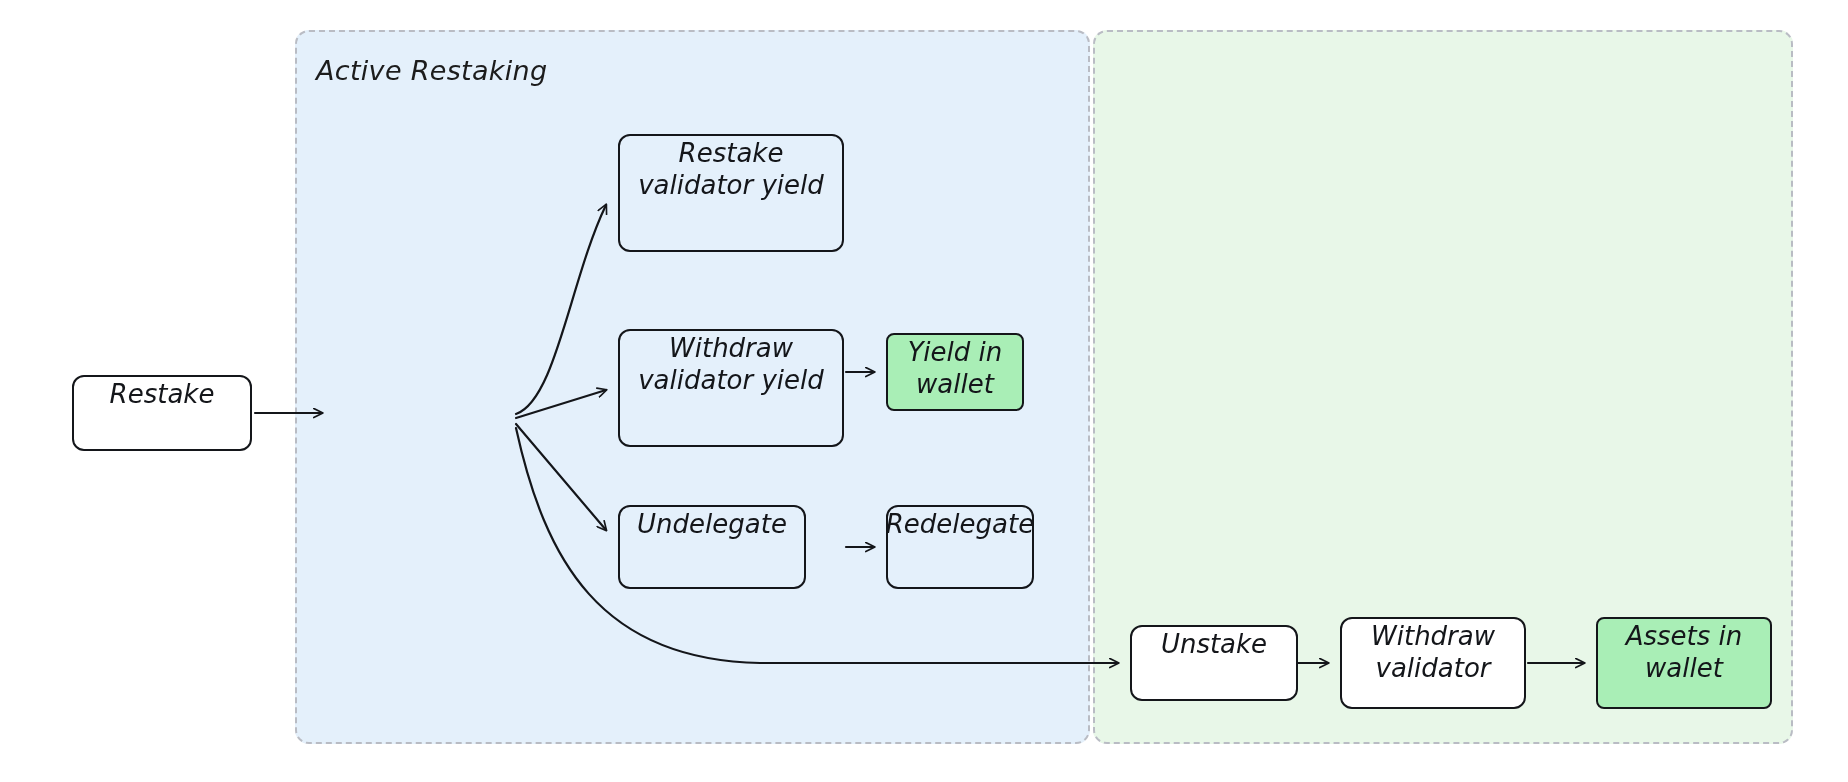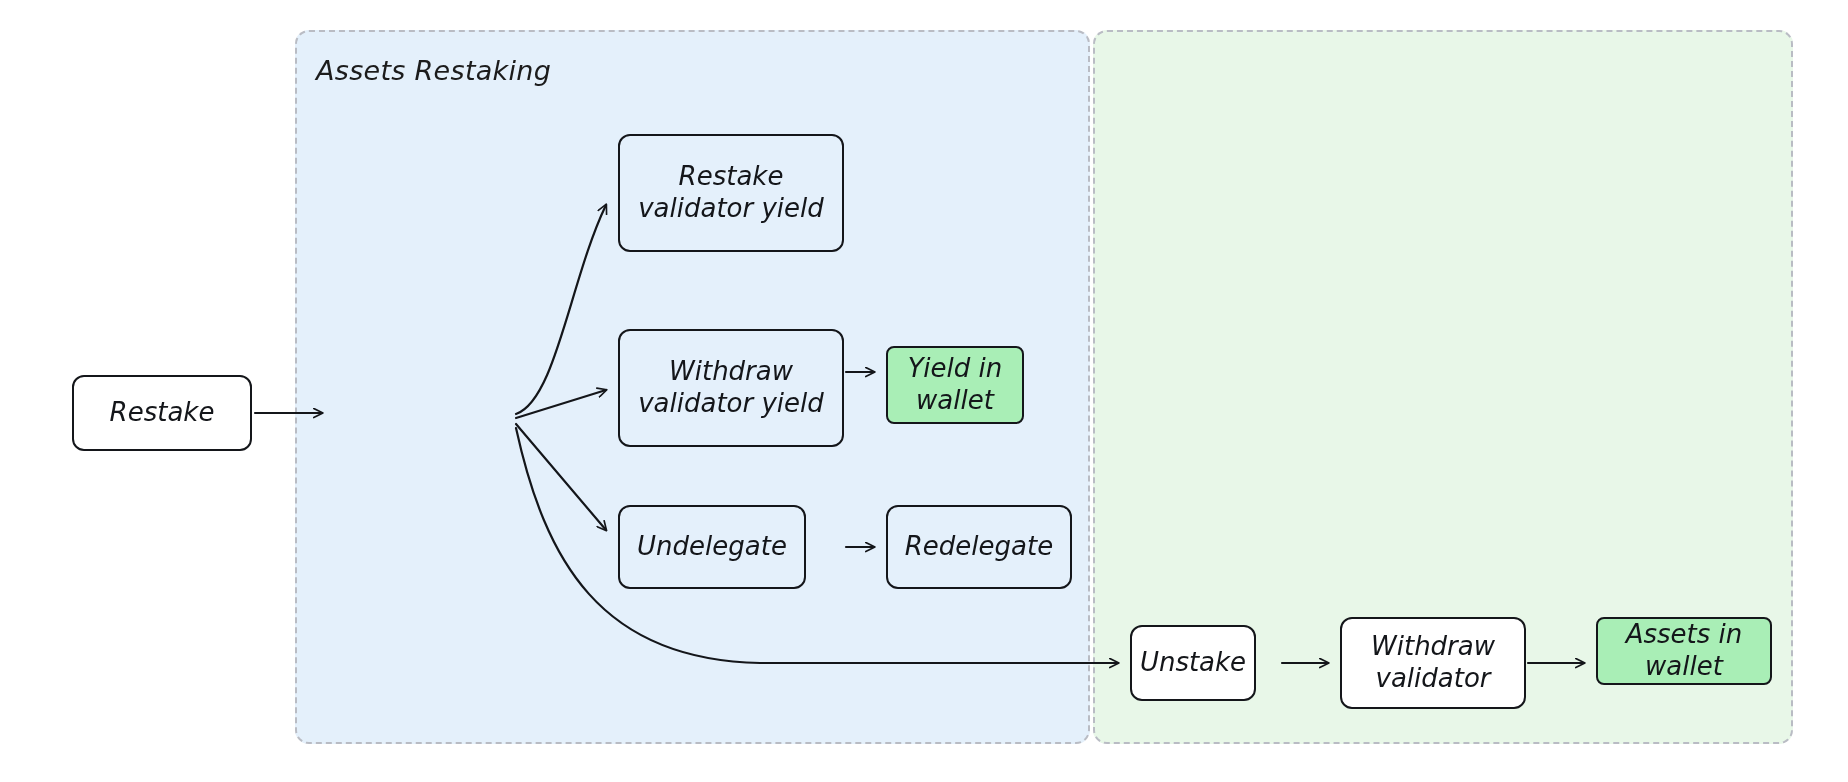--- a/index.html
+++ b/index.html
@@ -38,21 +38,20 @@
     font-size: 27px;
     font-style: italic;
     color: #1c1c1c;
     white-space: nowrap;
     letter-spacing: 0.3px;
   }
   .node {
     position: absolute;
     box-sizing: border-box;
     display: flex;
-    align-items: center;
     justify-content: center;
     text-align: center;
     border: 2.2px solid #14161a;
     color: #14161a;
     font-family: "DejaVu Sans", sans-serif;
     font-size: 26px;
     font-style: italic;
     line-height: 1.22;
     border-radius: 12px;
     padding: 2px 6px;
@@ -66,21 +65,21 @@
   }
 </style>
 </head>
 <body>
 
 <div id="canvas">
 
   <div class="cluster" id="cluster-active-restaking" style="left: 295px; top: 30px; width: 795px; height: 714px; background: rgb(228, 240, 251);"></div>
   <div class="cluster" id="cluster-exit-withdrawal" style="left: 1093px; top: 30px; width: 700px; height: 714px; background: rgb(232, 247, 232);"></div>
 
-  <div class="cluster-label" id="cluster-label-active-restaking" style="left: 316px; top: 55px;">Assets Restaking</div>
+  <div class="cluster-label" id="cluster-label-active-restaking" style="left: 316px; top: 55px;">Active Restaking</div>
 
   <svg id="edge-layer" viewBox="0 0 1848 782" xmlns="http://www.w3.org/2000/svg">
     <defs>
       <marker id="arrowV" viewBox="0 0 12 12" refX="10" refY="6" markerWidth="11" markerHeight="11" orient="auto-start-reverse" markerUnits="userSpaceOnUse">
         <path d="M 1 1 L 11 6 L 1 11" fill="none" stroke="#14161a" stroke-width="1.8" stroke-linecap="round" stroke-linejoin="round"></path>
       </marker>
     </defs>
     <g id="edge-paths" fill="none" stroke="#14161a" stroke-width="2.2" stroke-linecap="round">
         <path d="M 255 413 L 322 413" marker-end="url(#arrowV)"></path>
         <path d="M 516 414 C 556 400 570 280 606 205" marker-end="url(#arrowV)"></path>
@@ -98,35 +97,35 @@
     <span class="lbl">Restake</span>
   </div>
   <div class="node n-blue" id="node-restake-yield" style="left: 618px; top: 134px; width: 226px; height: 118px;">
     <span class="lbl">Restake
 validator yield</span>
   </div>
   <div class="node n-blue" id="node-withdraw-yield" style="left: 618px; top: 329px; width: 226px; height: 118px;">
     <span class="lbl">Withdraw
 validator yield</span>
   </div>
-  <div class="node n-green" id="node-yield-in-wallet" style="left: 886px; top: 333px; width: 138px; height: 78px; margin-top: 13px;">
+  <div class="node n-green" id="node-yield-in-wallet" style="left: 886px; top: 333px; width: 138px; height: 78px;">
     <span class="lbl">Yield in
 wallet</span>
   </div>
   <div class="node n-blue" id="node-undelegate" style="left: 618px; top: 505px; width: 188px; height: 84px;">
     <span class="lbl">Undelegate</span>
   </div>
-  <div class="node n-blue" id="node-redelegate" style="left: 886px; top: 505px; width: 186px; height: 84px;">
+  <div class="node n-blue" id="node-redelegate" style="left: 886px; top: 505px; width: 148px; height: 84px;">
     <span class="lbl">Redelegate</span>
   </div>
-  <div class="node n-white" id="node-unstake" style="left: 1130px; top: 625px; width: 126px; height: 76px;">
+  <div class="node n-white" id="node-unstake" style="left: 1130px; top: 625px; width: 168px; height: 76px;">
     <span class="lbl">Unstake</span>
   </div>
   <div class="node n-white" id="node-withdraw-validator" style="left: 1340px; top: 617px; width: 186px; height: 92px;">
     <span class="lbl">Withdraw
 validator</span>
   </div>
-  <div class="node n-green" id="node-assets-in-wallet" style="left: 1596px; top: 617px; width: 176px; height: 68px;">
+  <div class="node n-green" id="node-assets-in-wallet" style="left: 1596px; top: 617px; width: 176px; height: 92px;">
     <span class="lbl">Assets in
 wallet</span>
   </div>
 
 </div>
 
 </body></html>

